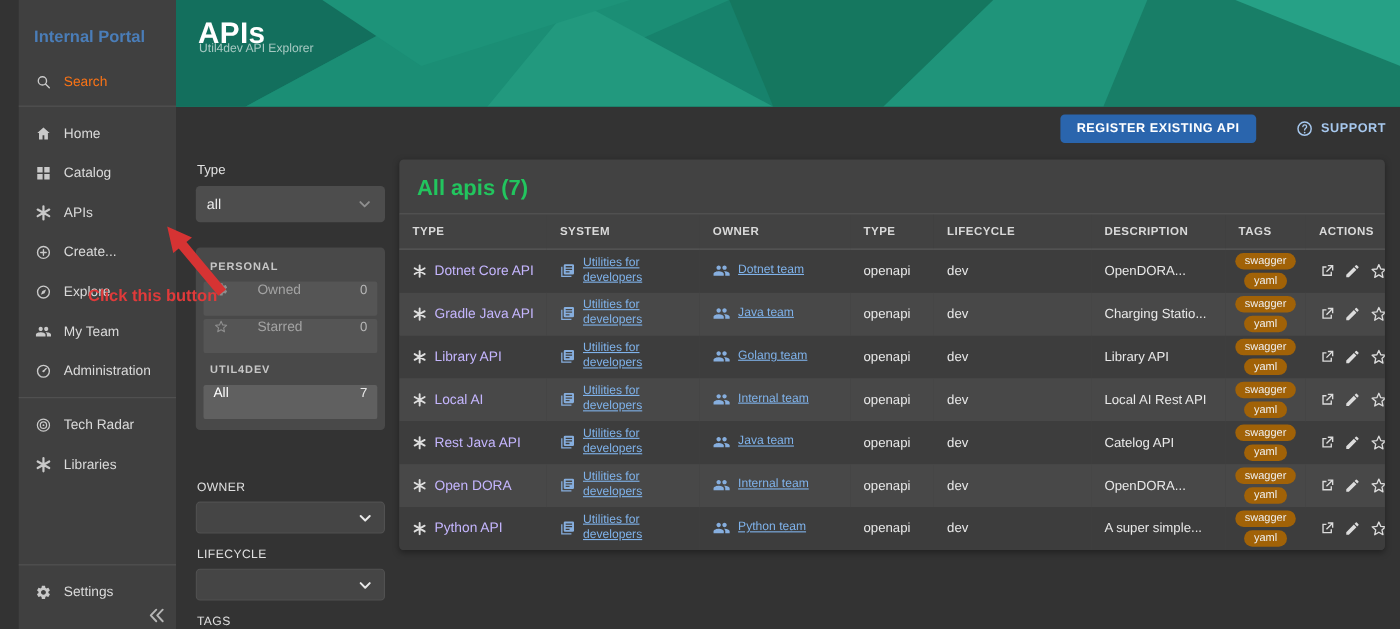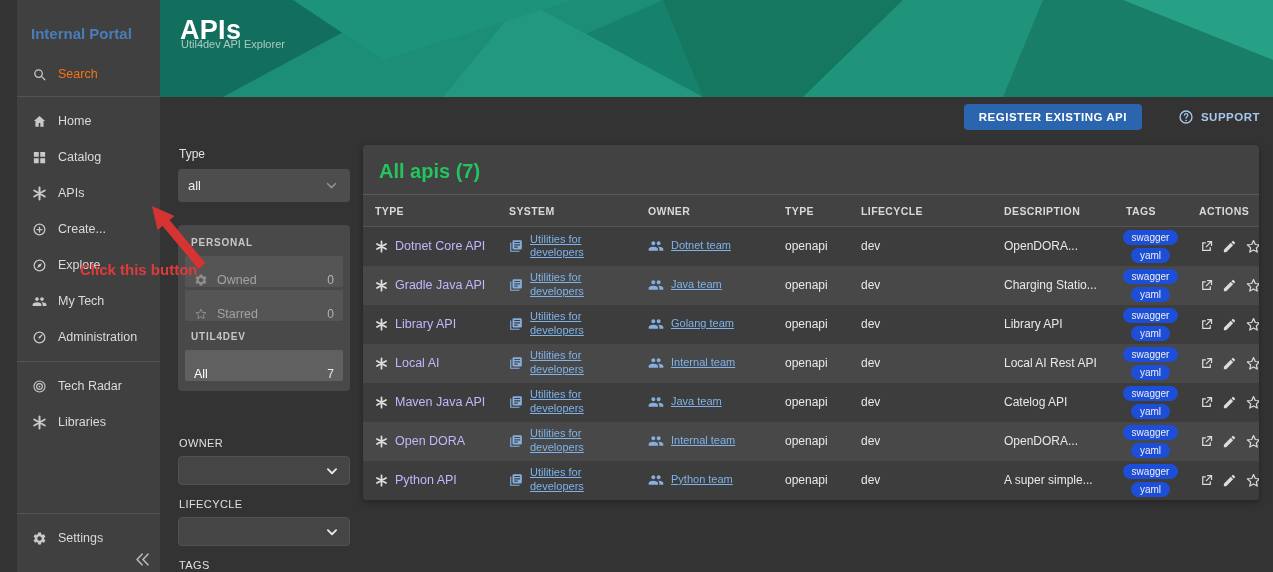--- a/index.html
+++ b/index.html
@@ -32,21 +32,21 @@
   .support{display:flex;align-items:center;gap:7px;color:#a7c8ee;font-size:11.5px;font-weight:700;letter-spacing:.5px;cursor:pointer}
   .support .ic{width:16px;height:16px}
 
   
   .fpanel{position:absolute;left:35px;top:50px;width:172px}
   .flabel{font-size:12px;color:#e2e2e2;margin:0 0 8px 1px}
   .fselect{display:flex;align-items:center;background:#4d4d4d;border-radius:4px;height:33px;padding:0 10px;color:#ededed;font-size:13px;cursor:pointer}
   .fselect .chev{margin-left:auto;width:17px;height:17px;color:#8f8f8f}
   .fcard{background:#494949;border-radius:4px;margin-top:23px;padding:5px 6px 7px}
   .fsect{font-size:10px;font-weight:700;letter-spacing:.8px;color:#c7c7c7;padding:7px 7px 5px}
-  .fitem{display:flex;align-items:flex-end;gap:9px;background:#555;border-radius:2px;padding:0 9px;height:31px;margin:3px 1px;color:#a3a3a3;font-size:12.5px;cursor:pointer}
+  .fitem{display:flex;align-items:flex-start;gap:26px;background:#555;border-radius:2px;padding:0 9px;height:31px;margin:3px 1px;color:#a3a3a3;font-size:12.5px;cursor:pointer}
   .fitem .ic{width:14px;height:14px;color:#8e8e8e}
   .fitem .cnt{margin-left:auto;font-size:12px;color:#b5b5b5}
   .fitem.sel{background:#606060;color:#fff}
   .fitem.sel .cnt{color:#e8e8e8}
   .fgroup{margin-top:46px}
   .fgroup.l2{margin-top:13px}
   .fglabel{font-size:11px;color:#e0e0e0;letter-spacing:.4px;margin:0 0 7px 1px}
   .fsel2{display:flex;align-items:center;background:#454545;border:1px solid #515151;border-radius:4px;height:29px;padding:0 8px;cursor:pointer}
   .fsel2 .chev{margin-left:auto;width:18px;height:18px;color:#e8e8e8}
 
@@ -68,21 +68,21 @@
   td{padding:2px 12px;font-size:12px;color:#e8e8e8;vertical-align:middle;overflow:hidden}
   .flexc{display:flex;align-items:center;gap:7px}
   .name-link{color:#c4b5fd;font-weight:400;font-size:12.5px;cursor:pointer;white-space:nowrap}
   .api-ic{width:13px;height:13px;color:#dedede}
   .sys-ic{width:14px;height:14px;color:#86aede}
   .ppl-ic{width:16px;height:16px;color:#86aede}
   .small-link{color:#7fb2ea;font-size:11px;text-decoration:underline;cursor:pointer;line-height:1.25}
   .sys-link{display:inline-block;width:78px}
   .desc{white-space:nowrap;text-overflow:ellipsis}
   .tags{display:flex;flex-direction:column;align-items:center;gap:3px}
-  .chip{background:#1d4ed8;border-radius:9px;padding:2px 9px;font-size:10px;color:#efefef;white-space:nowrap}
+  .chip{background:#a16207;border-radius:9px;padding:2px 9px;font-size:10px;color:#efefef;white-space:nowrap}
   .actions{display:flex;align-items:center;gap:8px;color:#dcdcdc}
   .actions .ic{width:15px;height:15px;cursor:pointer}
   .actions .star{width:17px;height:17px}
 
   
   .annot-text{position:absolute;left:80px;top:261px;color:#e03a3a;font-size:15px;font-weight:700;white-space:nowrap;z-index:40;pointer-events:none}
   .annot-arrow{position:absolute;left:140px;top:196px;z-index:40;pointer-events:none}
 </style>
 </head>
 <body>
@@ -201,21 +201,21 @@
     <div class="sb-item">
       <svg class="ic">
           <use href="#i-explore"></use>
         </svg>
       <span>Explore</span>
     </div>
     <div class="sb-item">
       <svg class="ic">
           <use href="#i-people"></use>
         </svg>
-      <span>My Tech</span>
+      <span>My Team</span>
     </div>
     <div class="sb-item">
       <svg class="ic">
           <use href="#i-gauge"></use>
         </svg>
       <span>Administration</span>
     </div>
     <div class="sb-div"></div>
     <div class="sb-item">
       <svg class="ic">
@@ -550,21 +550,21 @@
                 </div>
               </td>
           </tr>
 
           <tr>
             <td>
                 <span class="flexc">
                   <svg class="ic api-ic">
                     <use href="#i-asterisk"></use>
                   </svg>
-                  <a class="name-link">Maven Java API</a>
+                  <a class="name-link">Rest Java API</a>
                 </span>
               </td>
             <td>
                 <span class="flexc">
                   <svg class="ic sys-ic">
                     <use href="#i-books"></use>
                   </svg>
                   <a class="small-link sys-link">Utilities for developers</a>
                 </span>
               </td>

